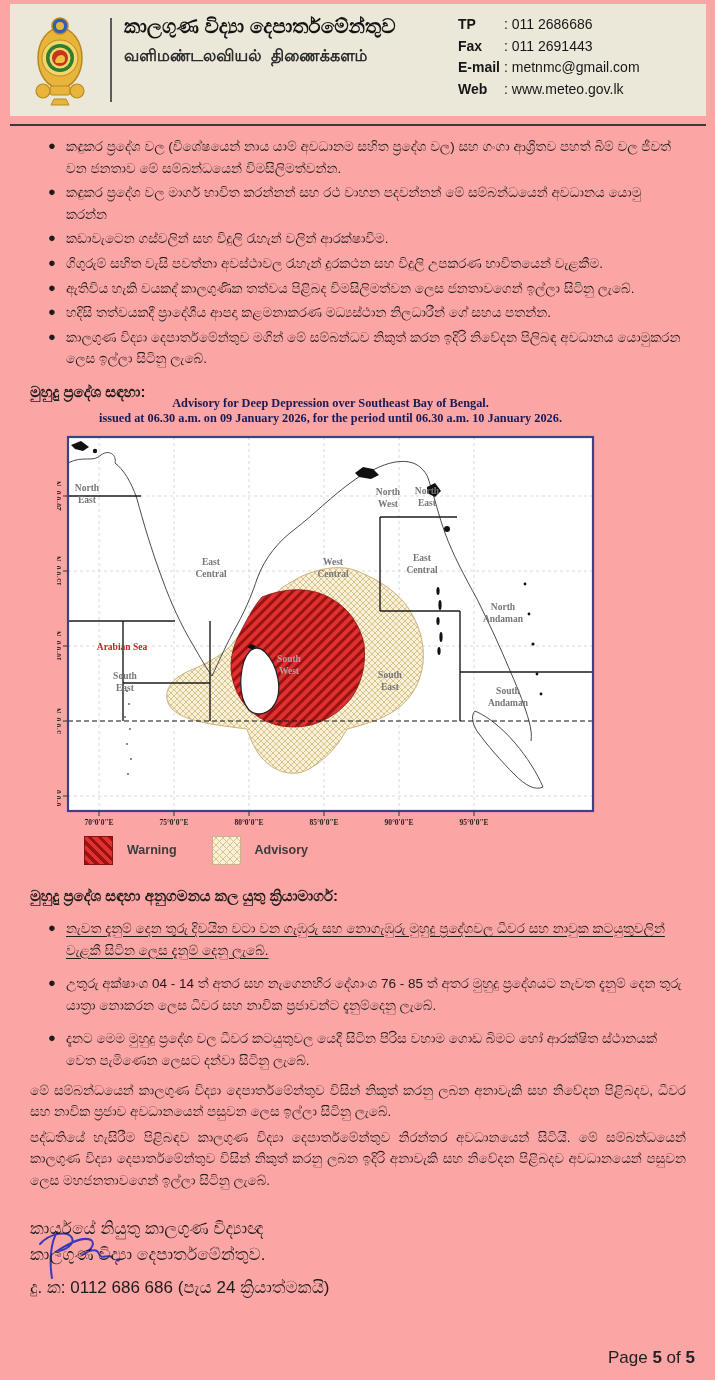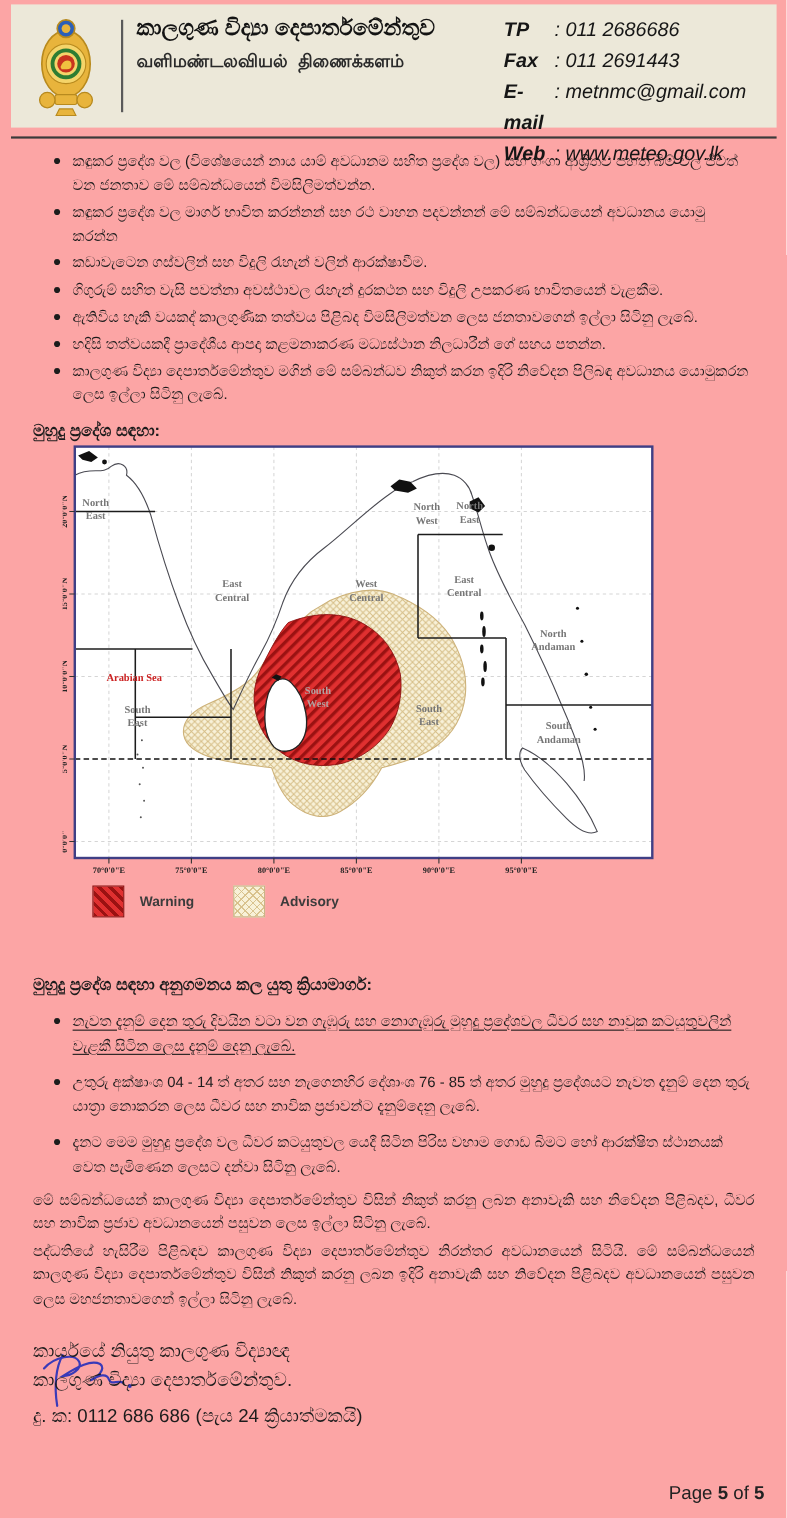--- a/index.html
+++ b/index.html
@@ -6,21 +6,21 @@
   .page{position:relative;width:715px;height:1380px;background:#fca5a5;overflow:hidden;
         font-family:"Liberation Sans",sans-serif;color:#1c1c1c;}
   
   .hdr{position:absolute;left:10px;top:4px;width:696px;height:112px;background:#ece8d9;}
   .emblem{position:absolute;left:24px;top:10px;width:52px;height:92px;}
   .hdr-divider{position:absolute;left:100px;top:14px;width:2px;height:84px;background:#5a5a5a;}
   .hdr-titles{position:absolute;left:114px;top:10px;width:330px;}
   .t-si{font-size:20px;font-weight:bold;color:#141414;line-height:1.25;}
   .t-ta{font-size:16px;font-weight:bold;color:#2a2a2a;margin-top:8px;font-family:Liberation Mono, monospace;}
   .t-en{font-size:16px;font-weight:bold;color:#0f0f0f;margin-top:9px;}
-  .contacts{position:absolute;left:448px;top:10px;font-size:18px;color:#161616;font-style:italic;}
+  .contacts{position:absolute;left:448px;top:10px;font-size:14px;color:#161616;}
   .contact-row{display:flex;line-height:1.55;}
   .c-label{width:46px;font-weight:600;}
   .c-val{white-space:nowrap;}
   .hdr-rule{position:absolute;left:10px;top:124px;width:696px;height:2px;background:#3a3a3a;}
   
   .content{position:absolute;left:30px;top:136px;width:656px;font-size:13.5px;line-height:1.6;}
   .bullets{margin:0 0 2px 0;}
   .bullet{display:flex;margin:0 0 3px 0;}
   .bullet .dot{width:18px;margin-left:18px;flex:0 0 auto;font-size:13px;}
   .bullet .btxt{flex:1;}
@@ -124,20 +124,24 @@
         </div>
       <div class="bullet">
           <span class="dot">●</span>
           <div class="btxt">කාලගුණ විද්‍යා දෙපාර්තමේන්තුව මගින් මේ සම්බන්ධව නිකුත් කරන ඉදිරි නිවේදන පිලිබඳ අවධානය යොමුකරන ලෙස ඉල්ලා සිටිනු ලැබේ.</div>
         </div>
     </div>
     <div class="h-si"><span class="uw">මුහුදු</span><span> ප්‍රදේශ සඳහා:</span></div>
   </div>
 
   <div class="figure">
+    <div class="map-title">
+      <div>Advisory for Deep Depression over Southeast Bay of Bengal.</div>
+      <div>issued at 06.30 a.m. on 09 January 2026, for the period until 06.30 a.m. 10 January 2026.</div>
+    </div>
     <svg class="map-svg" width="545" height="400" viewBox="0 0 545 400">
       <defs>
         <pattern id="warnHatch" width="7" height="7" patternUnits="userSpaceOnUse" patternTransform="rotate(45)">
           <rect width="7" height="7" fill="#e03030"></rect>
             <rect width="3" height="7" fill="#9b1212"></rect>
         </pattern>
         <pattern id="advHatch" width="6" height="6" patternUnits="userSpaceOnUse">
           <rect width="6" height="6" fill="#f8f1d8"></rect>
           <path d="M0,6 L6,0 M0,0 L6,6" stroke="#d6be87" stroke-width="0.9"></path>
         </pattern>

